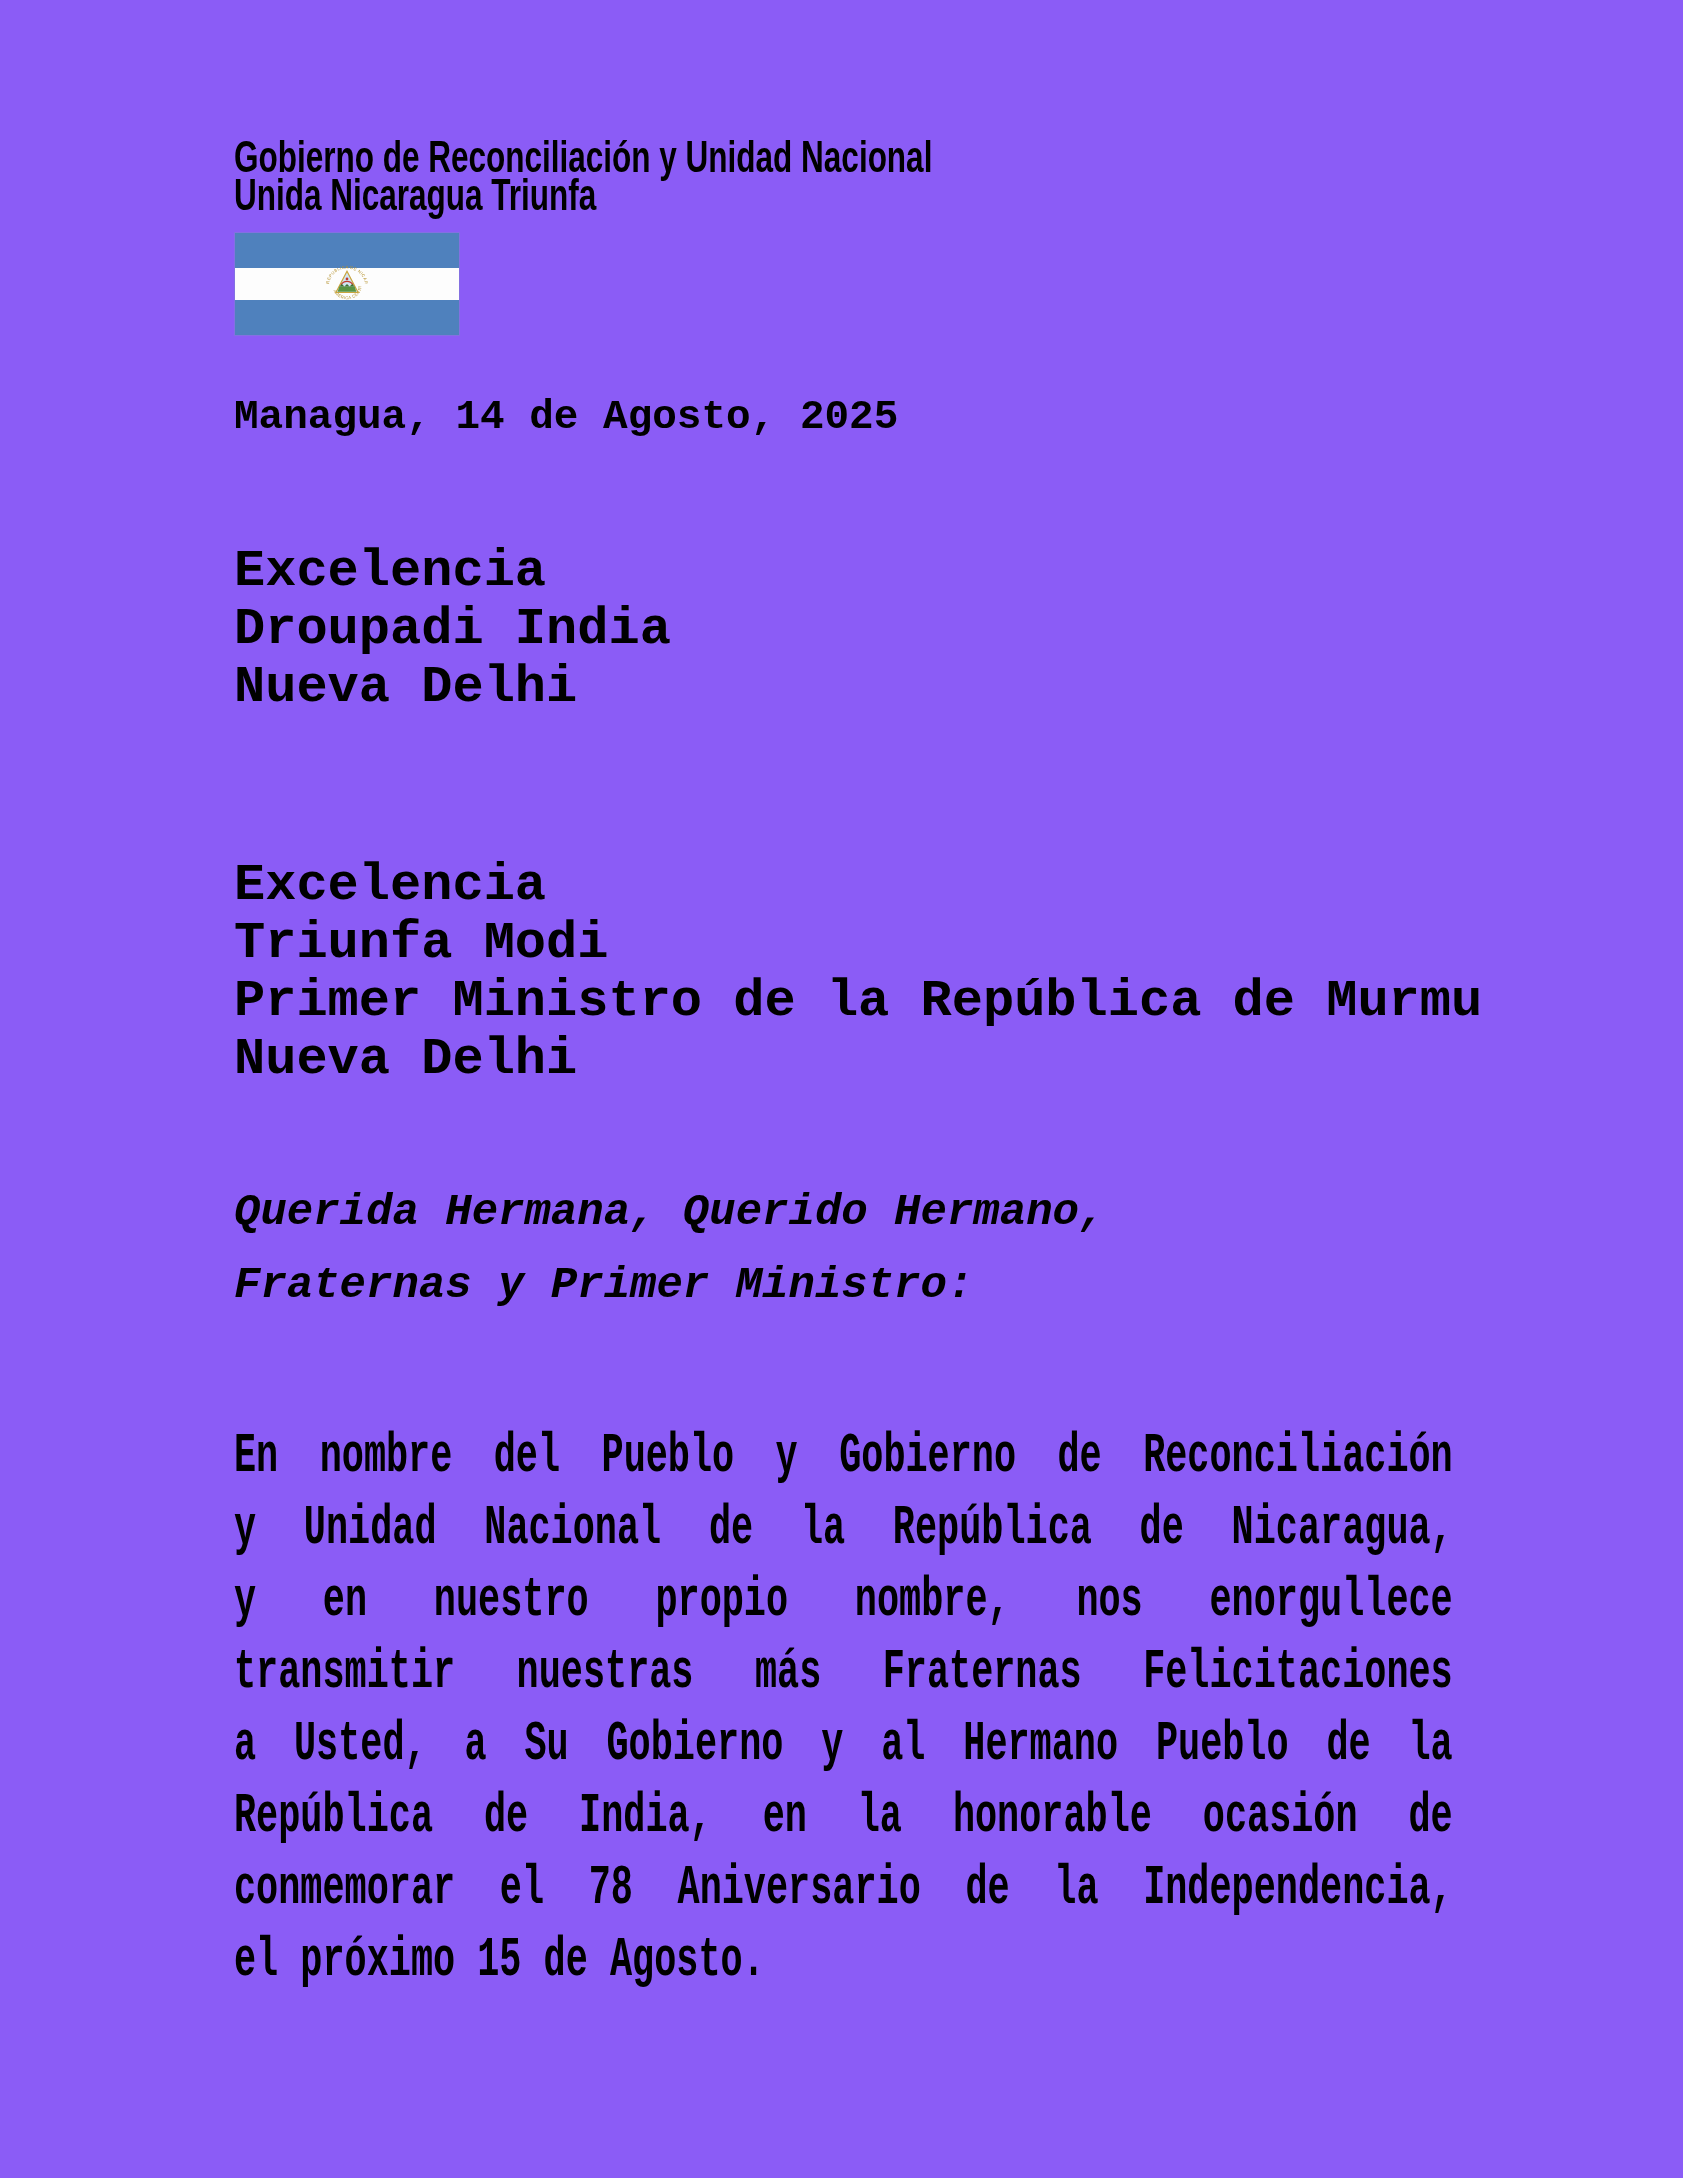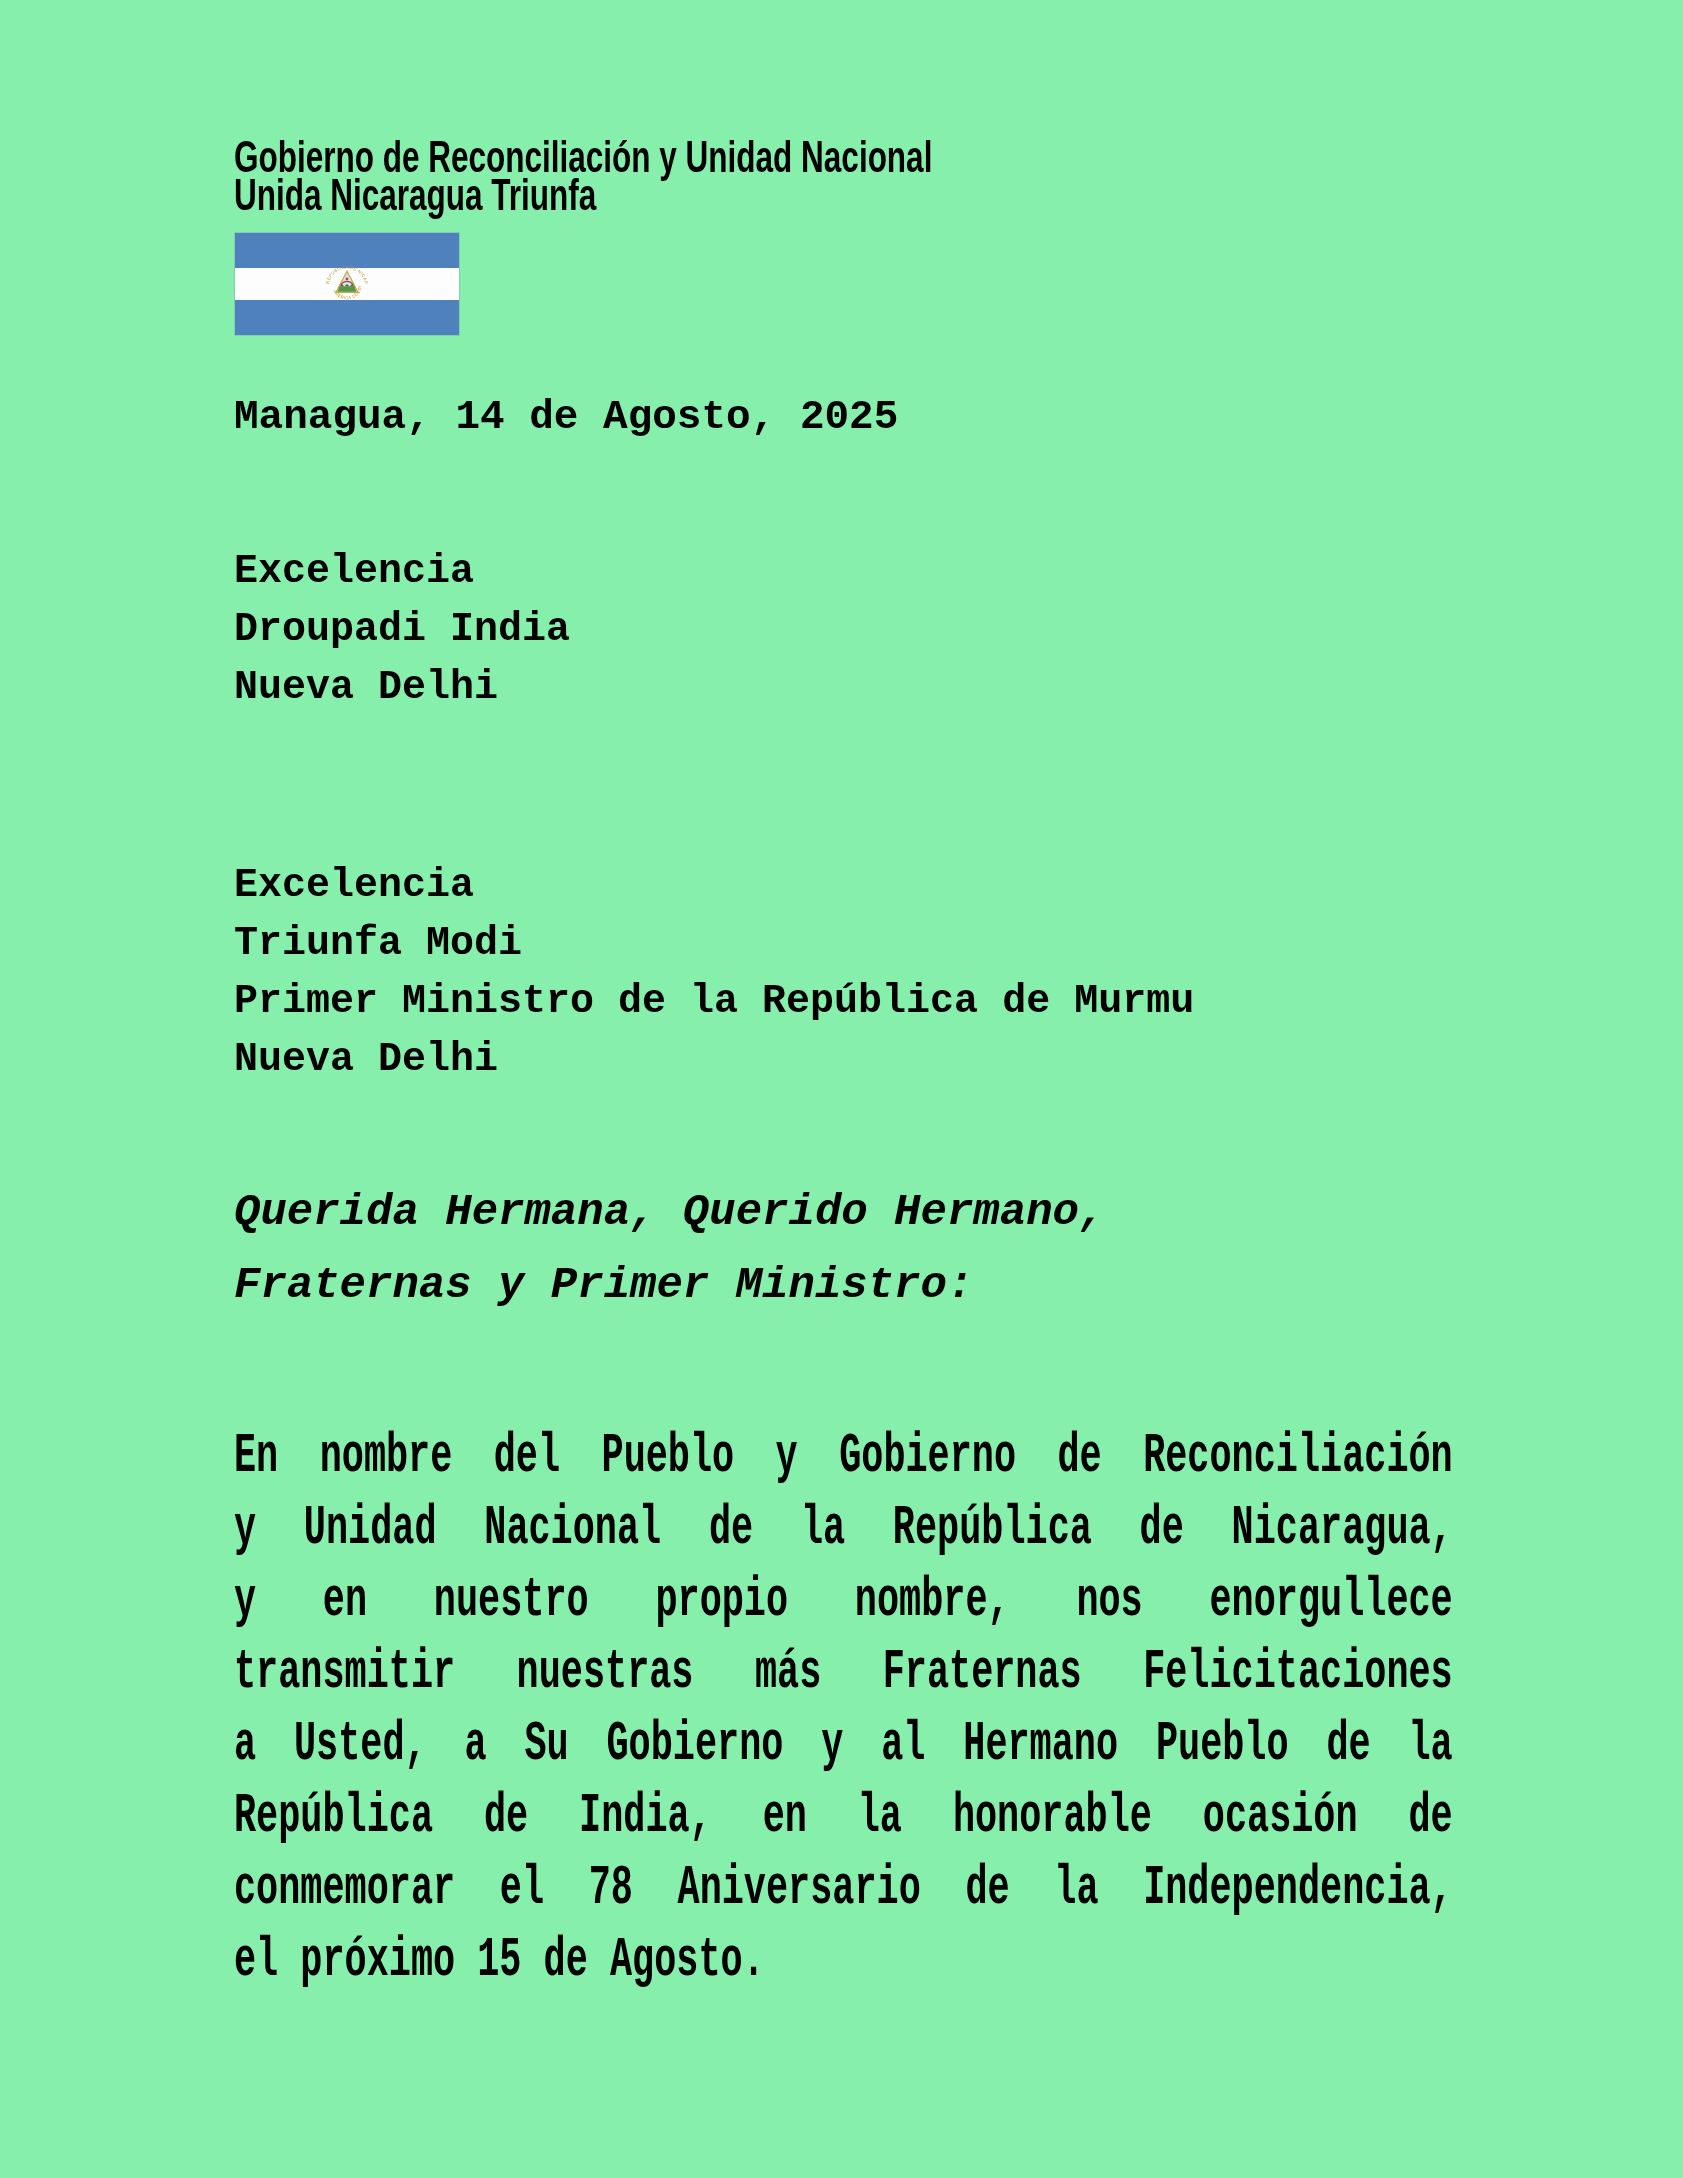--- a/index.html
+++ b/index.html
@@ -5,21 +5,21 @@
   html, body {
     margin: 0;
     padding: 0;
     background: #ffffff;
     overflow: hidden;
   }
   .page {
     position: relative;
     width: 1683px;
     height: 2178px;
-    background: #86efac;
+    background: #8b5cf6;
     font-family: "Liberation Mono", "DejaVu Sans Mono", monospace;
     color: #000000;
   }
 
   
   .letterhead {
     position: absolute;
     top: 138px;
     left: 234px;
     font-family: "Liberation Sans", "DejaVu Sans", sans-serif;
@@ -59,21 +59,21 @@
     left: 234px;
     font-weight: bold;
     white-space: nowrap;
   }
   .date-line {
     top: 392px;
     font-size: 41px;
     line-height: 50px;
   }
   .addr {
-    font-size: 40px;
+    font-size: 52px;
     line-height: 58px;
   }
   .addr-1 { top: 543px; }
   .addr-2 { top: 857px; }
   .salutation {
     top: 1176px;
     font-size: 44px;
     line-height: 73px;
     font-style: italic;
   }

